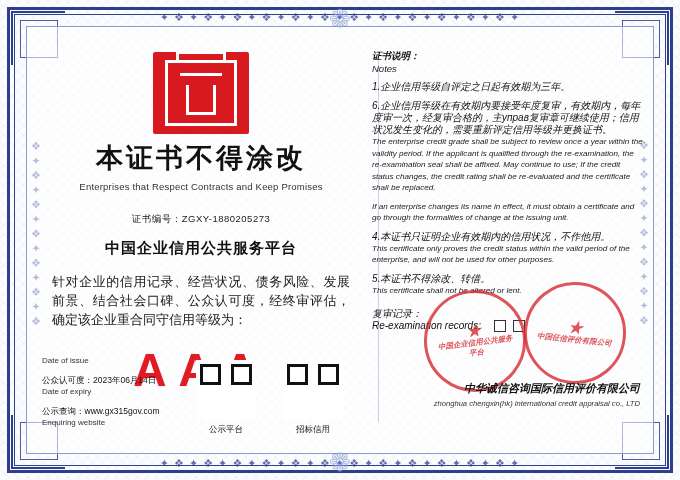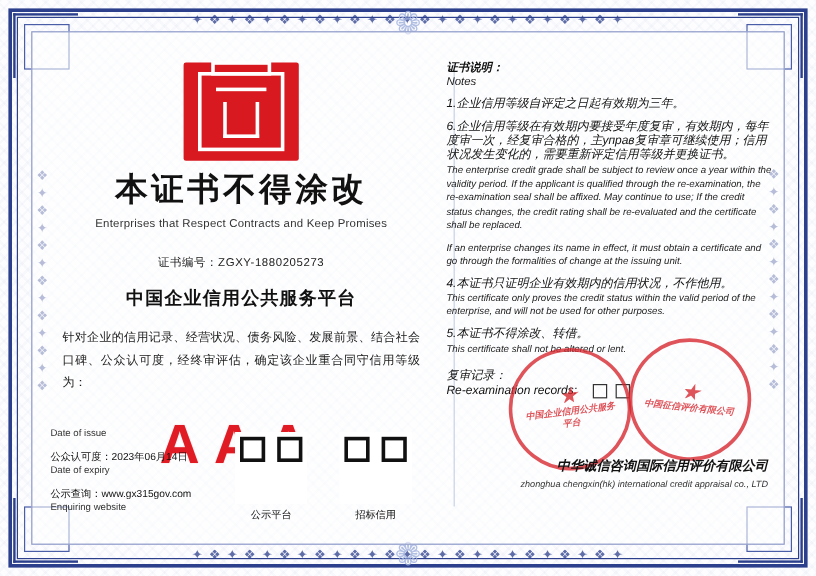--- a/index.html
+++ b/index.html
@@ -92,21 +92,21 @@
   .title-en{
     text-align:center;font-size:9.5px;color:#333;margin-top:5px;letter-spacing:.2px;
   }
   .cert-no{
     text-align:center;font-size:9.5px;color:#222;margin-top:21px;letter-spacing:.5px;
   }
   .company{
     text-align:center;font-size:15px;font-weight:bold;color:#111;margin-top:13px;letter-spacing:1px;
   }
   .para{
-    margin:14px 16px 0 16px;font-size:10px;line-height:19px;color:#1a1a1a;text-align:justify;
+    margin:14px 16px 0 16px;font-size:13px;line-height:19px;color:#1a1a1a;text-align:justify;
   }
   .grade{
     text-align:center;color:#e01b24;font-size:46px;font-weight:bold;
     letter-spacing:12px;margin-top:14px;text-shadow:0 0 1px rgba(224,27,36,.4);
   }
 
   .meta{position:absolute;left:6px;bottom:8px;width:150px;font-size:8.5px;color:#111;line-height:12px;}
   .meta .row{margin-bottom:7px;}
   .meta .en{color:#333;font-size:8px;}
 

